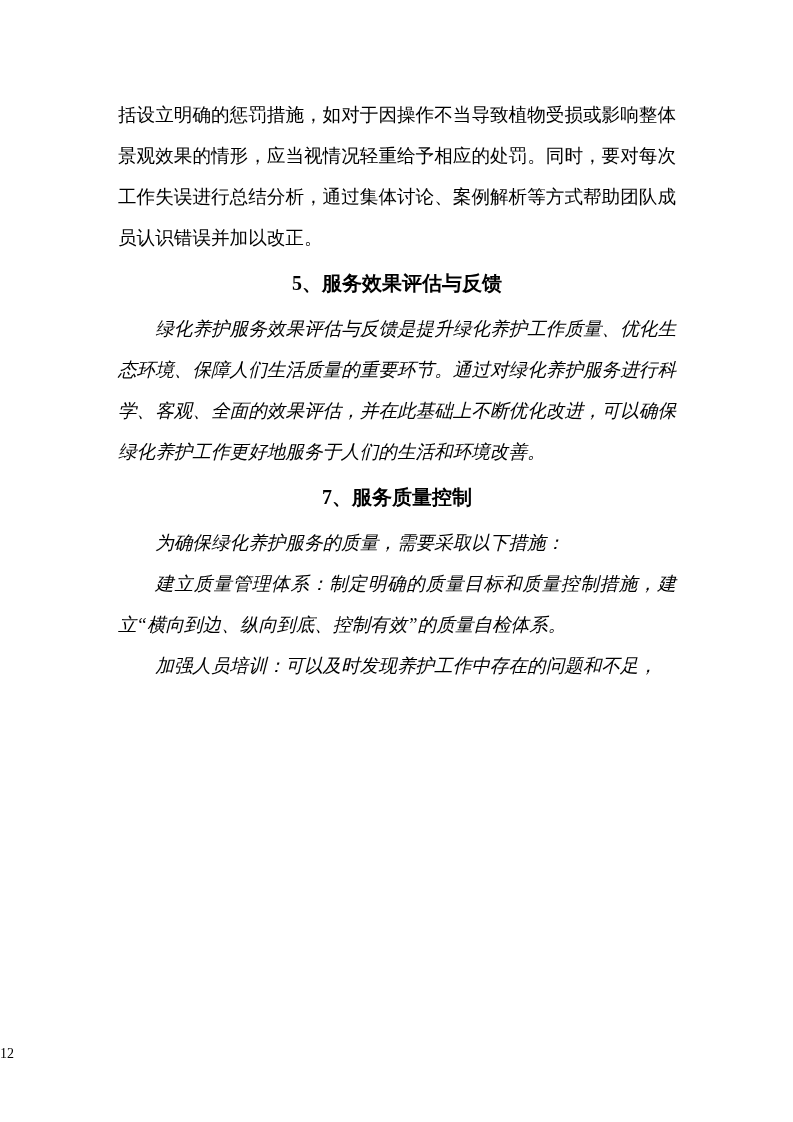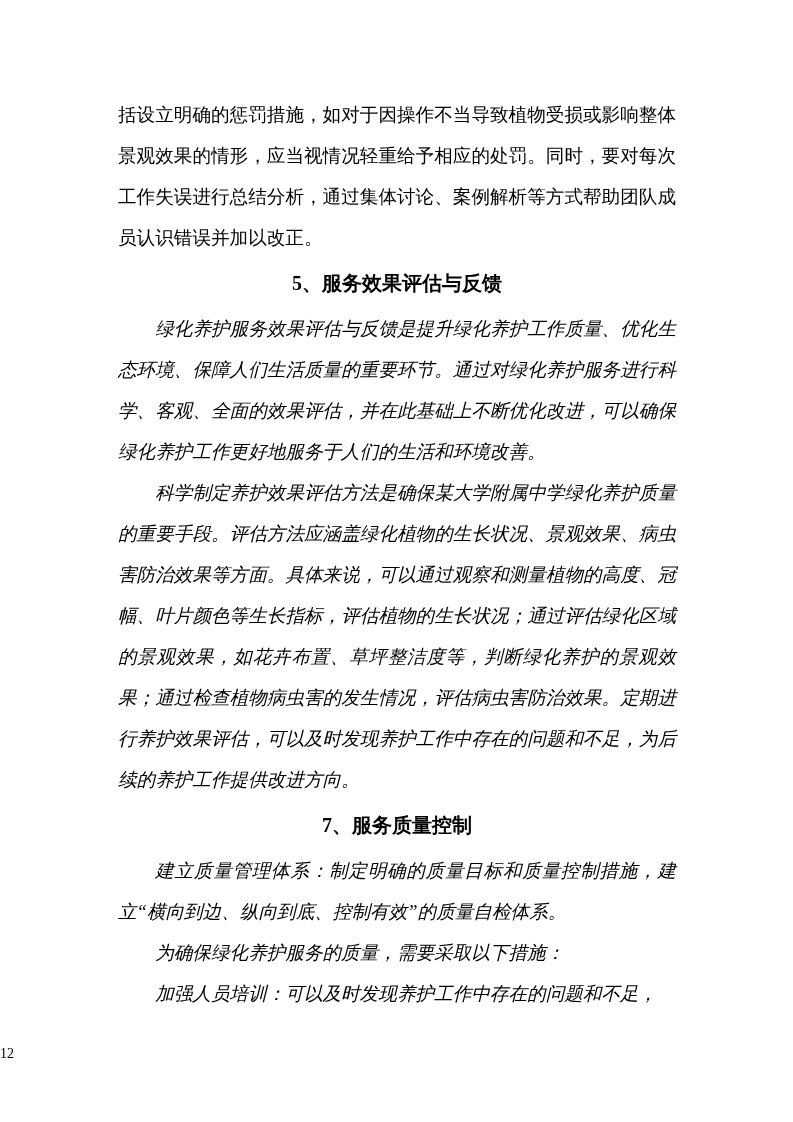--- a/index.html
+++ b/index.html
@@ -52,26 +52,25 @@
 
 <div class="page">
   <div class="content">
 
     <p class="para">括设立明确的惩罚措施，如对于因操作不当导致植物受损或影响整体景观效果的情形，应当视情况轻重给予相应的处罚。同时，要对每次工作失误进行总结分析，通过集体讨论、案例解析等方式帮助团队成员认识错误并加以改正。</p>
 
     <h2 class="heading">5、服务效果评估与反馈</h2>
 
     <p class="para indent">绿化养护服务效果评估与反馈是提升绿化养护工作质量、优化生态环境、保障人们生活质量的重要环节。通过对绿化养护服务进行科学、客观、全面的效果评估，并在此基础上不断优化改进，可以确保绿化养护工作更好地服务于人们的生活和环境改善。</p>
 
-    <p class="para indent">科学制定养护效果评估方法是确保某大学附属中学绿化养护质量的重要手段。评估方法应涵盖绿化植物的生长状况、景观效果、病虫害防治效果等方面。具体来说，可以通过观察和测量植物的高度、冠幅、叶片颜色等生长指标，评估植物的生长状况；通过评估绿化区域的景观效果，如花卉布置、草坪整洁度等，判断绿化养护的景观效果；通过检查植物病虫害的发生情况，评估病虫害防治效果。定期进行养护效果评估，可以及时发现养护工作中存在的问题和不足，为后续的养护工作提供改进方向。</p>
 
     <h2 class="heading">7、服务质量控制</h2>
 
+    <p class="para indent">为确保绿化养护服务的质量，需要采取以下措施：</p>
+
     <p class="para indent">建立质量管理体系：制定明确的质量目标和质量控制措施，建立“横向到边、纵向到底、控制有效”的质量自检体系。</p>
-
-    <p class="para indent">为确保绿化养护服务的质量，需要采取以下措施：</p>
 
     <p class="para indent">加强人员培训：可以及时发现养护工作中存在的问题和不足，</p>
 
   </div>
 
   <div class="page-number">12</div>
 </div>
 
 </body></html>

